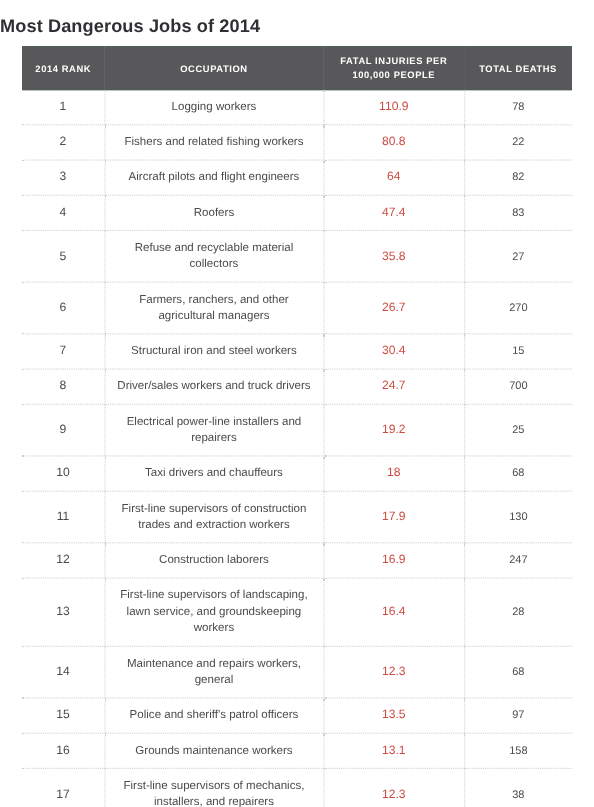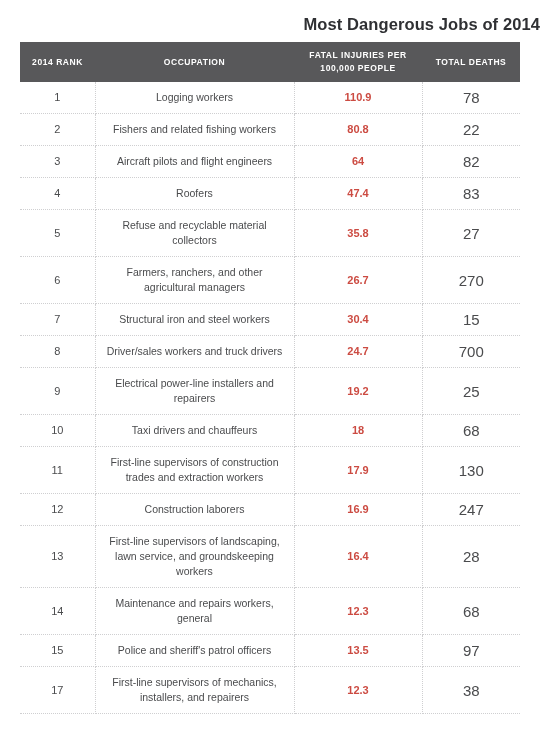--- a/index.html
+++ b/index.html
@@ -17,21 +17,21 @@
 
   .page {
     width: 540px;
     height: 734px;
     position: relative;
     background: #ffffff;
     box-sizing: border-box;
   }
 
   .page-title {
-    text-align: right;
+    text-align: left;
     font-size: 16.5px;
     font-weight: bold;
     color: #2f3033;
     letter-spacing: 0.1px;
     margin: 0;
     padding: 13px 0 0 0;
     line-height: 22px;
   }
 
   .table-wrap {
@@ -98,25 +98,25 @@
   }
   td.col-occ {
     font-size: 10.5px;
     color: #4a4b4d;
     padding-left: 11px;
     padding-right: 11px;
   }
   td.col-rate {
     color: #cc4b42;
     font-size: 11px;
-    font-weight: bold;
+    font-weight: normal;
     margin-top: 38px;
   }
   td.col-deaths {
-    font-size: 15px;
+    font-size: 10px;
     color: #4a4b4d;
   }
 </style>
 </head>
 <body>
 
 <div class="page">
 
   <h1 class="page-title">Most Dangerous Jobs of 2014</h1>
 
@@ -224,20 +224,26 @@
             <td class="col-rate">12.3</td>
             <td class="col-deaths">68</td>
           </tr>
           <tr>
             <td class="col-rank">15</td>
             <td class="col-occ">Police and sheriff's patrol officers</td>
             <td class="col-rate">13.5</td>
             <td class="col-deaths">97</td>
           </tr>
           <tr>
+            <td class="col-rank">16</td>
+            <td class="col-occ">Grounds maintenance workers</td>
+            <td class="col-rate">13.1</td>
+            <td class="col-deaths">158</td>
+          </tr>
+          <tr>
             <td class="col-rank">17</td>
             <td class="col-occ">First-line supervisors of mechanics, installers, and repairers</td>
             <td class="col-rate">12.3</td>
             <td class="col-deaths">38</td>
           </tr>
         </tbody>
     </table>
   </div>
 
 </div>

